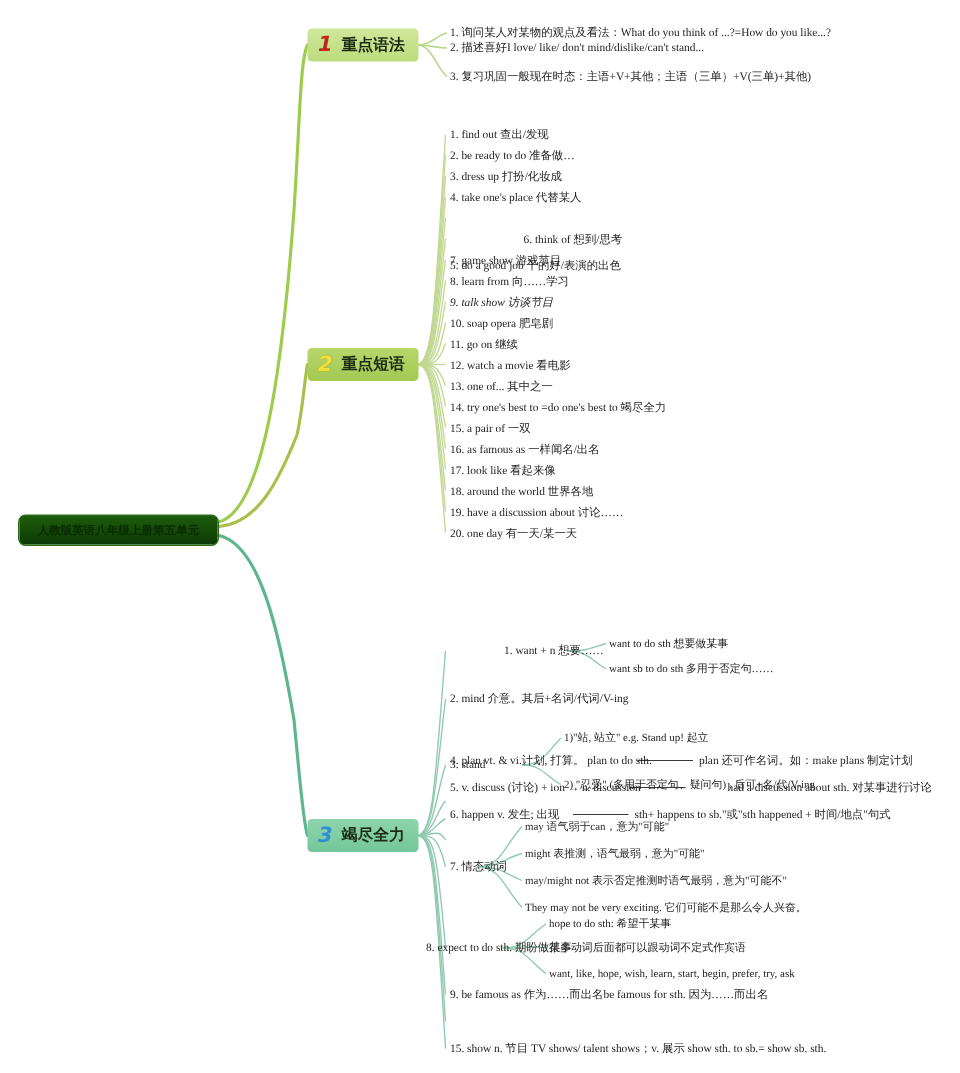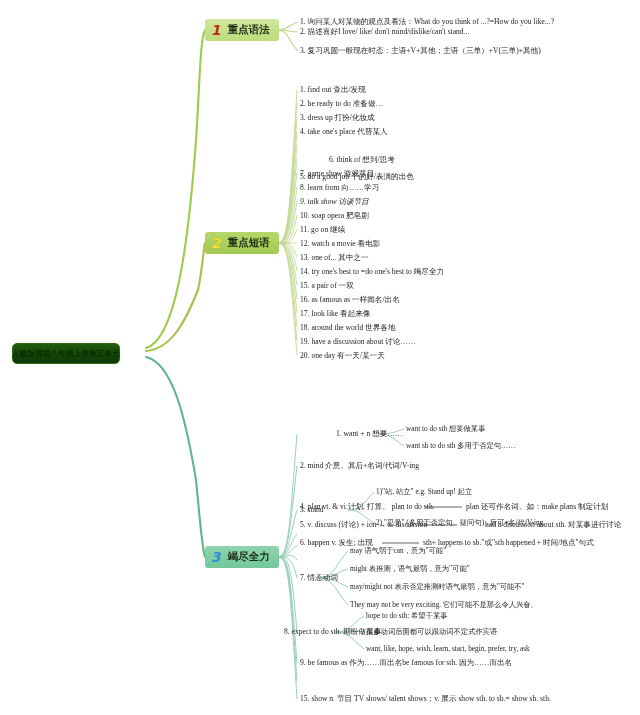--- a/index.html
+++ b/index.html
@@ -11,21 +11,21 @@
     position:relative;
     overflow:hidden;
   }
   #canvas{position:absolute;left:0;top:0;width:640px;height:715px;}
   svg.links{position:absolute;left:0;top:0;width:640px;height:715px;pointer-events:none;}
 
   
   .root-node{
     position:absolute;
     left:12px;top:343px;
-    width:108px;height:21px;
+    width:134px;height:21px;
     box-sizing:border-box;
     border:1.5px solid #2c6b15;
     border-radius:5px;
     background:linear-gradient(#1f5c0d,#0c3a05);
     display:flex;align-items:center;justify-content:center;
     font-family:"DejaVu Sans","Liberation Sans",sans-serif;
     font-size:7.5px;
     font-weight:bold;
     letter-spacing:.2px;
     color:#0a2d04;
@@ -175,21 +175,21 @@
 
   <div class="leaf" style="left:300px;top:18px;">1. 询问某人对某物的观点及看法：What do you think of ...?=How do you like...?</div>
   <div class="leaf" style="left:300px;top:28px;">2. 描述喜好I love/ like/ don't mind/dislike/can't stand...</div>
   <div class="leaf" style="left:300px;top:47px;">3. 复习巩固一般现在时态：主语+V+其他；主语（三单）+V(三单)+其他)</div>
 
   <div class="leaf" style="left:300px;top:86px;">1. find out 查出/发现</div>
   <div class="leaf" style="left:300px;top:100px;">2. be ready to do 准备做…</div>
   <div class="leaf" style="left:300px;top:114px;">3. dress up 打扮/化妆成</div>
   <div class="leaf" style="left:300px;top:128px;">4. take one's place 代替某人</div>
   <div class="leaf" style="left:300px;top:142px;margin-top:31px;">5. do a good job 干的好/表演的出色</div>
-  <div class="leaf" style="left:296px;top:156px;padding-left:33px;">6. think of 想到/思考</div>
+  <div class="leaf" style="left:316px;top:156px;padding-left:33px;">6. think of 想到/思考</div>
   <div class="leaf" style="left:300px;top:170px;">7. game show 游戏节目</div>
   <div class="leaf" style="left:300px;top:184px;">8. learn from 向……学习</div>
   <div class="leaf" style="left:300px;top:198px;font-style:italic;">9. talk show 访谈节目</div>
   <div class="leaf" style="left:300px;top:212px;">10. soap opera 肥皂剧</div>
   <div class="leaf" style="left:300px;top:226px;">11. go on 继续</div>
   <div class="leaf" style="left:300px;top:240px;">12. watch a movie 看电影</div>
   <div class="leaf" style="left:300px;top:254px;">13. one of... 其中之一</div>
   <div class="leaf" style="left:300px;top:268px;">14. try one's best to =do one's best to 竭尽全力</div>
   <div class="leaf" style="left:300px;top:282px;">15. a pair of 一双</div>
   <div class="leaf" style="left:300px;top:296px;">16. as famous as 一样闻名/出名</div>

